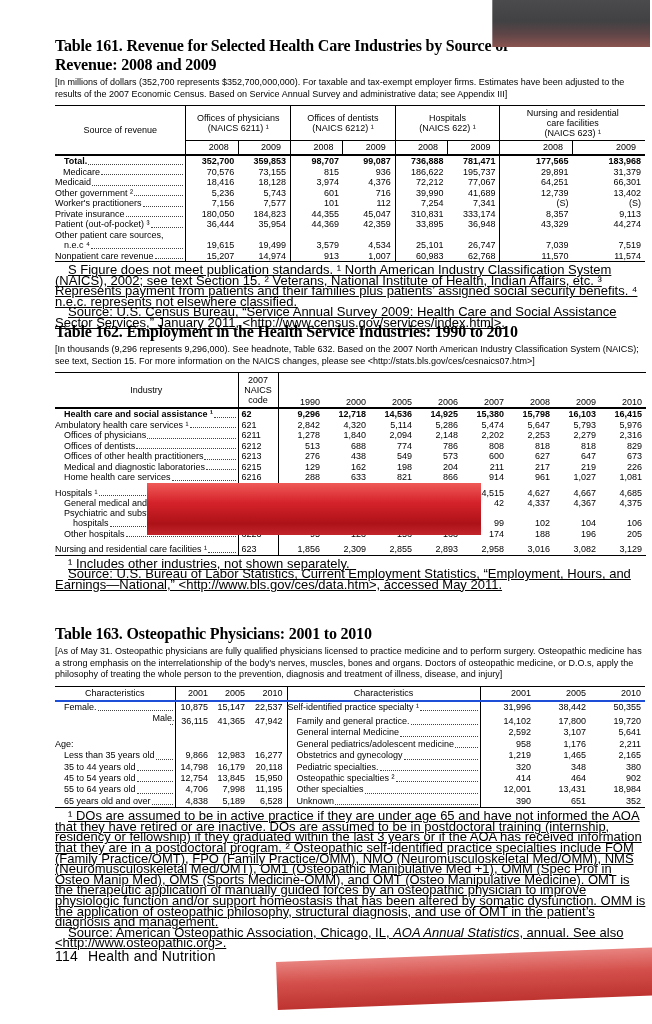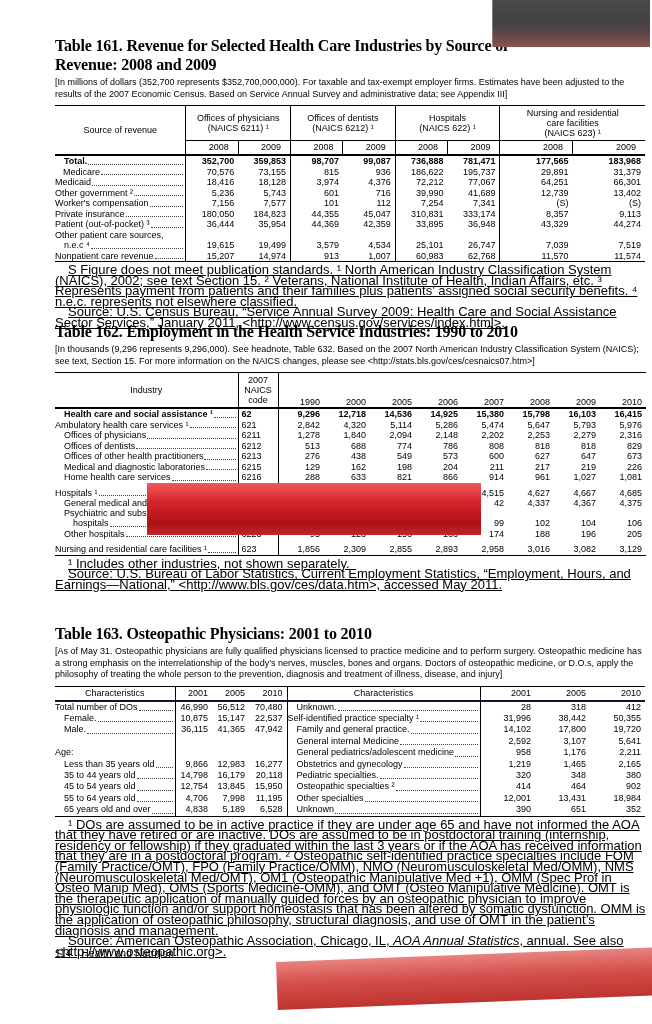--- a/index.html
+++ b/index.html
@@ -32,27 +32,27 @@
   #t162{width:591px;}
   #t162 thead th{border-bottom:2px solid #000;}
   #t162 .ind{text-align:center;vertical-align:middle;}
   #t162 .codecol{border-left:1px solid #000;border-right:1px solid #000;text-align:left;padding-left:3px;line-height:10.5px;}
   #t162 .hdr3{text-align:center;line-height:10px;padding:2px 0;vertical-align:middle;}
   #t162 .yr{text-align:right;padding-right:4px;}
   #t162 tr.gap td{height:5px;}
   #t162 .num,#t162 .lblcell{line-height:10.2px;}
   
   #t163{width:590px;}
-  #t163 thead th{border-bottom:2px solid #0f172a;line-height:13px;}
+  #t163 thead th{border-bottom:2px solid #1d4ed8;line-height:13px;}
   #t163 .chars{text-align:center;}
   #t163 .yr{text-align:right;padding-right:4px;}
   #t163 .v{border-left:1px solid #000;}
   #t163 .num,#t163 .lblcell{line-height:11.4px;}
   
-  #pgfoot{position:absolute;left:55px;top:948px;font-size:10px;letter-spacing:.2px;}
+  #pgfoot{position:absolute;left:55px;top:948px;font-size:14px;letter-spacing:.2px;}
   #pgfoot .no{margin-right:10px;}
   #censline{position:absolute;right:12px;top:966px;font-size:9px;}
   
   .wm{position:absolute;font-weight:bold;white-space:nowrap;pointer-events:none;}
   .wm .lyr{position:absolute;left:0;top:0;}
   .wm .fill{position:relative;-webkit-background-clip:text;background-clip:text;color:transparent;}
   .outl{color:transparent;
         text-shadow:-2px 0 1px #fff,2px 0 1px #fff,0 -2px 1px #fff,0 2px 1px #fff,
                     -2px -2px 1px #fff,2px -2px 1px #fff,-2px 2px 1px #fff,2px 2px 1px #fff,
                     4px 5px 4px rgba(80,80,80,.55);}
@@ -182,21 +182,21 @@
             <td class="num gl">601</td>
             <td class="num">716</td>
             <td class="num gl">39,990</td>
             <td class="num">41,689</td>
             <td class="num gl">12,739</td>
             <td class="num">13,402</td>
           </tr>
           <tr>
             <td class="lblcell">
               <div class="lc" style="padding-left: 0px;">
-                <span class="lab">Worker's compensation</span>
+                <span class="lab">Worker's practitioners</span>
                 <span class="lead"></span>
               </div>
             </td>
             <td class="num gl">7,156</td>
             <td class="num">7,577</td>
             <td class="num gl">101</td>
             <td class="num">112</td>
             <td class="num gl">7,254</td>
             <td class="num">7,341</td>
             <td class="num gl">(S)</td>
@@ -584,61 +584,41 @@
             <th class="yr">2010</th>
             <th class="chars v">Characteristics</th>
             <th class="yr v">2001</th>
             <th class="yr">2005</th>
             <th class="yr">2010</th>
           </tr>
         </thead>
         <tbody>
           <tr>
             <td class="lblcell">
-              <div class="lc" style="padding-left: 0px;">
-                <span class="lab">Total number of DOs</span>
-                <span class="lead"></span>
-              </div>
-            </td>
-            <td class="num v">46,990</td>
-            <td class="num">56,512</td>
-            <td class="num">70,480</td>
-            <td class="lblcell v">
-              <div class="lc" style="padding-left: 9px;">
-                <span class="lab">Unknown.</span>
-                <span class="lead"></span>
-              </div>
-            </td>
-            <td class="num v">28</td>
-            <td class="num">318</td>
-            <td class="num">412</td>
-          </tr>
-          <tr>
-            <td class="lblcell">
               <div class="lc" style="padding-left: 9px;">
                 <span class="lab">Female.</span>
                 <span class="lead"></span>
               </div>
             </td>
             <td class="num v">10,875</td>
             <td class="num">15,147</td>
             <td class="num">22,537</td>
             <td class="lblcell v">
               <div class="lc" style="padding-left: 0px;">
                 <span class="lab">Self-identified practice specialty ¹</span>
                 <span class="lead"></span>
               </div>
             </td>
             <td class="num v">31,996</td>
             <td class="num">38,442</td>
             <td class="num">50,355</td>
           </tr>
           <tr>
             <td class="lblcell">
-              <div class="lc" style="padding-left: 9px;">
+              <div class="lc" style="padding-left: 9px; flex-direction: column;">
                 <span class="lab">Male.</span>
                 <span class="lead"></span>
               </div>
             </td>
             <td class="num v">36,115</td>
             <td class="num">41,365</td>
             <td class="num">47,942</td>
             <td class="lblcell v">
               <div class="lc" style="padding-left: 9px;">
                 <span class="lab">Family and general practice.</span>

